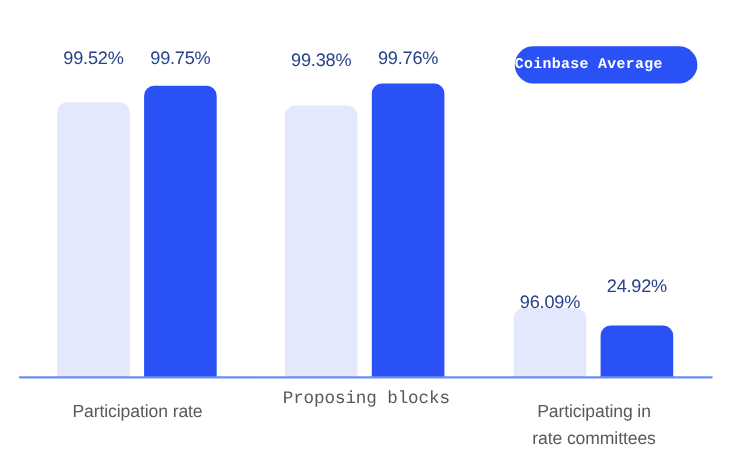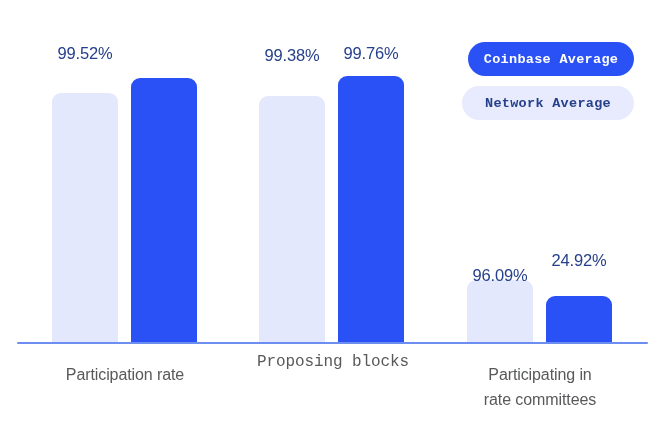--- a/index.html
+++ b/index.html
@@ -79,21 +79,20 @@
     left: 462px;
     top: 42px;
     width: 172px;
   }
   .legend-pill {
     box-sizing: border-box;
     height: 34px;
     border-radius: 17px;
     display: flex;
     align-items: center;
-    justify-content: center;
     font-family: "Liberation Mono", monospace;
     font-size: 13.5px;
     font-weight: 700;
     letter-spacing: 0.3px;
     white-space: nowrap;
   }
   .legend-pill.coinbase {
     background: #2a51f5;
     color: #ffffff;
     width: 166px;
@@ -114,36 +113,34 @@
   <div class="bar network" style="left:52px; top:93px; height:250px;"></div>
   <div class="bar coinbase" style="left:131px; top:78px; height:265px;"></div>
 
   <div class="bar network" style="left:259px; top:96px; height:247px;"></div>
   <div class="bar coinbase" style="left:338px; top:76px; height:267px;"></div>
 
   <div class="bar network" style="left:467px; top:280px; height:63px;"></div>
   <div class="bar coinbase" style="left:546px; top:296px; height:47px;"></div>
 
   <div class="value-label" style="left:42px; top:44px;">99.52%</div>
+  <div class="value-label" style="left:121px; top:44px;">99.75%</div>
 
   <div class="value-label" style="left:249px; top:46px;">99.38%</div>
   <div class="value-label" style="left:328px; top:44px;">99.76%</div>
 
   <div class="value-label" style="left:457px; top:266px;">96.09%</div>
   <div class="value-label" style="left:536px; top:251px;">24.92%</div>
 
   <div class="axis-line"></div>
 
   <div class="category-label" style="left:10px; top:362px;">Participation rate</div>
   <div class="category-label" style="left:218px; top:350px;font-family:Liberation Mono, monospace;">Proposing blocks</div>
   <div class="category-label" style="left:425px; top:362px;">Participating in
 rate committees</div>
 
   <div class="legend">
     <div class="legend-pill coinbase">
       <span>Coinbase Average</span>
     </div>
-    <div class="legend-pill network">
-      <span>Network Average</span>
-    </div>
   </div>
 
 </div>
 
 </body></html>

